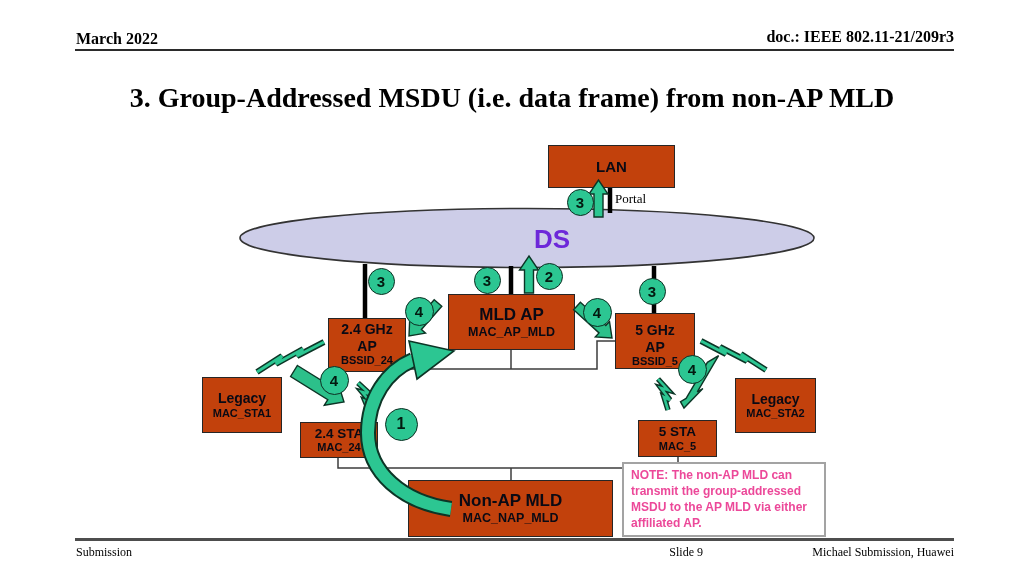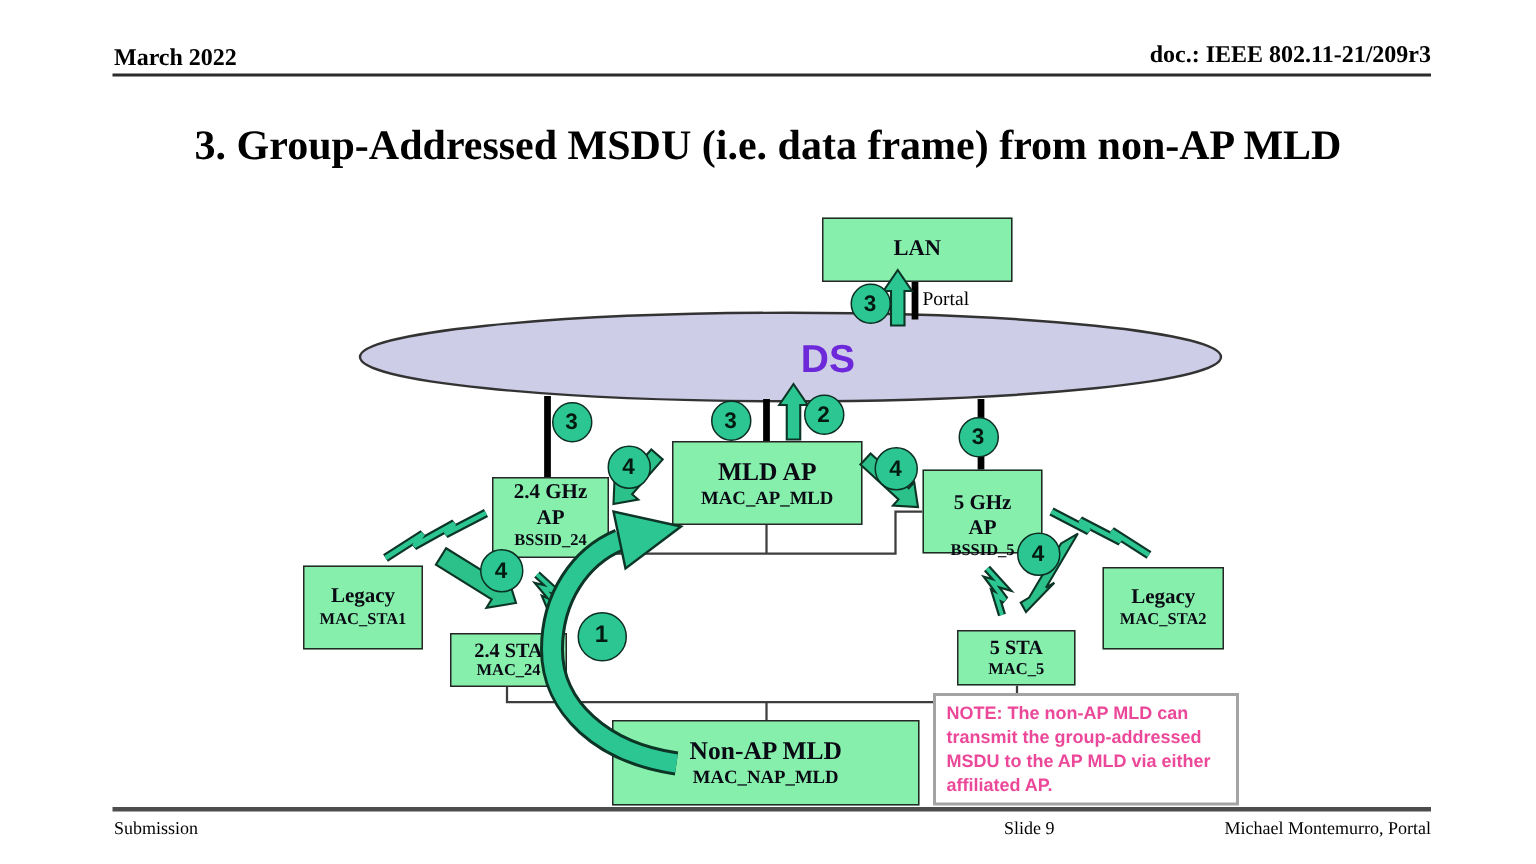--- a/index.html
+++ b/index.html
@@ -16,23 +16,23 @@
   .ftr-rule{position:absolute;left:75px;top:538px;width:879px;height:3px;background:#4d4d4d;}
   .ftr-left{position:absolute;left:76px;top:545px;font-size:12px;color:#000;}
   .ftr-center{position:absolute;left:583px;top:545px;width:120px;text-align:right;font-size:12px;color:#000;}
   .ftr-right{position:absolute;right:70px;top:545px;font-size:12px;color:#000;}
   
   .lyr{position:absolute;left:0;top:0;width:1024px;height:576px;pointer-events:none;}
   #svg-back{z-index:0;}
   #svg-front{z-index:2;}
   
   .box{
-    position:absolute;z-index:1;background:#86efac;border:1.4px solid #262626;
+    position:absolute;z-index:1;background:#c2410c;border:1.4px solid #262626;
     display:flex;flex-direction:column;align-items:center;justify-content:center;
-    color:#0a0a14;text-align:center;box-sizing:border-box;line-height:1.18;font-family:Liberation Serif, serif;
+    color:#0a0a14;text-align:center;box-sizing:border-box;line-height:1.18;
   }
   .bt-lg{font-weight:bold;font-size:17px;}
   .bt-md{font-weight:bold;font-size:14px;}
   .bt-sm{font-weight:bold;font-size:12.5px;}
   .bt-xs{font-weight:bold;font-size:11px;}
   .ds-label{position:absolute;z-index:1;left:490px;top:224px;width:80px;text-align:right;
     font-size:26px;font-weight:bold;color:#6d28d9;}
   .portal-label{position:absolute;z-index:3;left:615px;top:191px;font-size:13px;font-weight:normal;
     font-family:"Liberation Serif",serif;color:#000;}
   .note-box{
@@ -87,21 +87,21 @@
     <span class="bt-lg">MLD AP</span>
     <span class="bt-sm">MAC_AP_MLD</span>
   </div>
 
   <div class="box" style="left:328px;top:318px;width:78px;height:54px;justify-content:flex-start;padding-top:2px;">
     <span class="bt-md">2.4 GHz</span>
     <span class="bt-md">AP</span>
     <span class="bt-xs">BSSID_24</span>
   </div>
 
-  <div class="box" style="left:615px;top:313px;width:80px;height:56px;justify-content:flex-start;padding-top:14px;">
+  <div class="box" style="left:615px;top:313px;width:80px;height:56px;justify-content:flex-end;padding-top:2px;">
     <span class="bt-md">5 GHz</span>
     <span class="bt-md">AP</span>
     <span class="bt-xs">BSSID_5</span>
   </div>
 
   <div class="box" style="left:202px;top:377px;width:80px;height:56px;">
     <span class="bt-md">Legacy</span>
     <span class="bt-xs">MAC_STA1</span>
   </div>
 
@@ -174,15 +174,15 @@
   <div class="step s27" style="left:638.5px;top:277.5px;">3</div>
   <div class="step s29" style="left:404.5px;top:296.5px;">4</div>
   <div class="step s29" style="left:582.5px;top:297.5px;">4</div>
   <div class="step s29" style="left:319.5px;top:365.5px;">4</div>
   <div class="step s29" style="left:677.5px;top:354.5px;">4</div>
   <div class="step s33" style="left:384.5px;top:407.5px;">1</div>
 
   <div class="ftr-rule"></div>
   <div class="ftr-left serif">Submission</div>
   <div class="ftr-center serif">Slide 9</div>
-  <div class="ftr-right serif">Michael Montemurro, Portal</div>
+  <div class="ftr-right serif">Michael Submission, Huawei</div>
 
 </div>
 
 </body></html>

